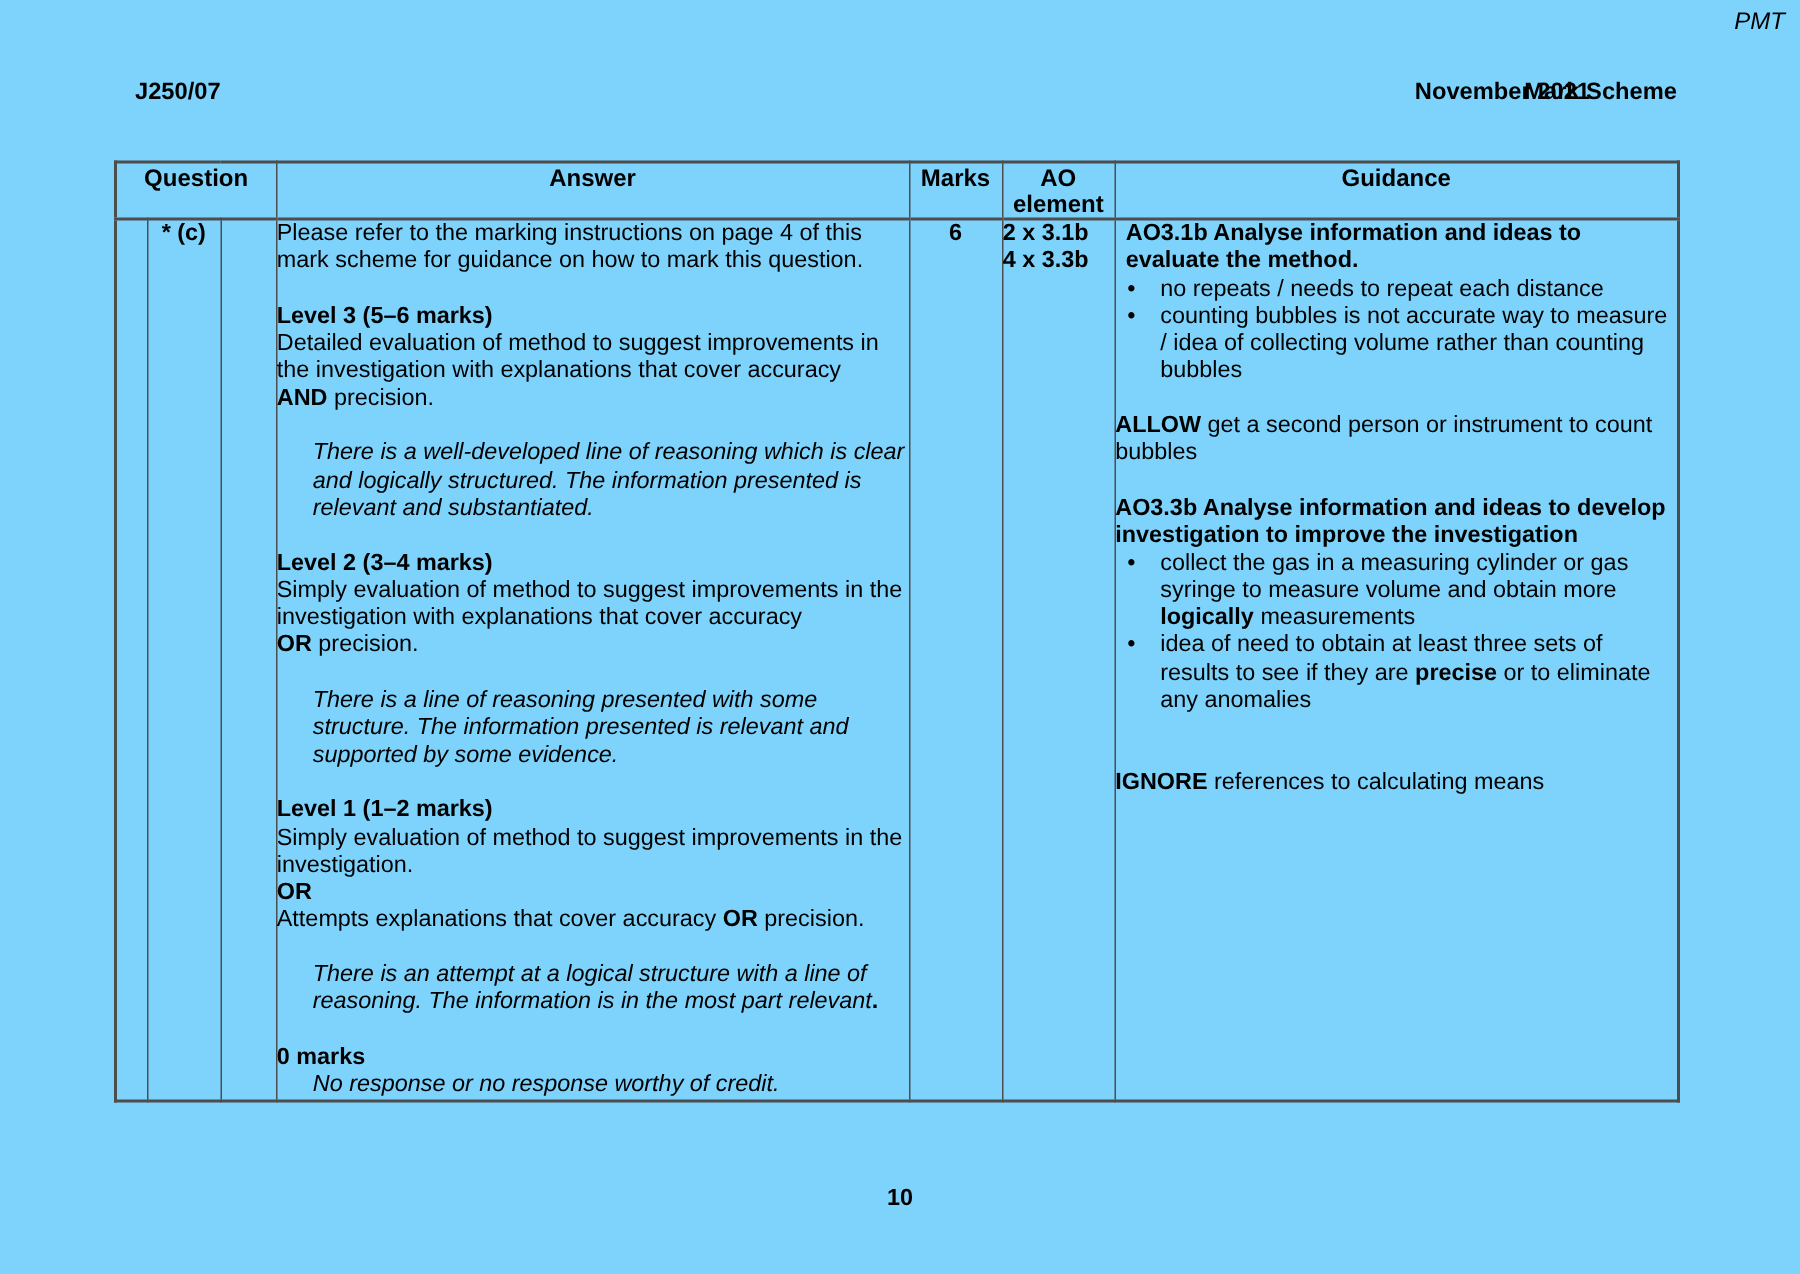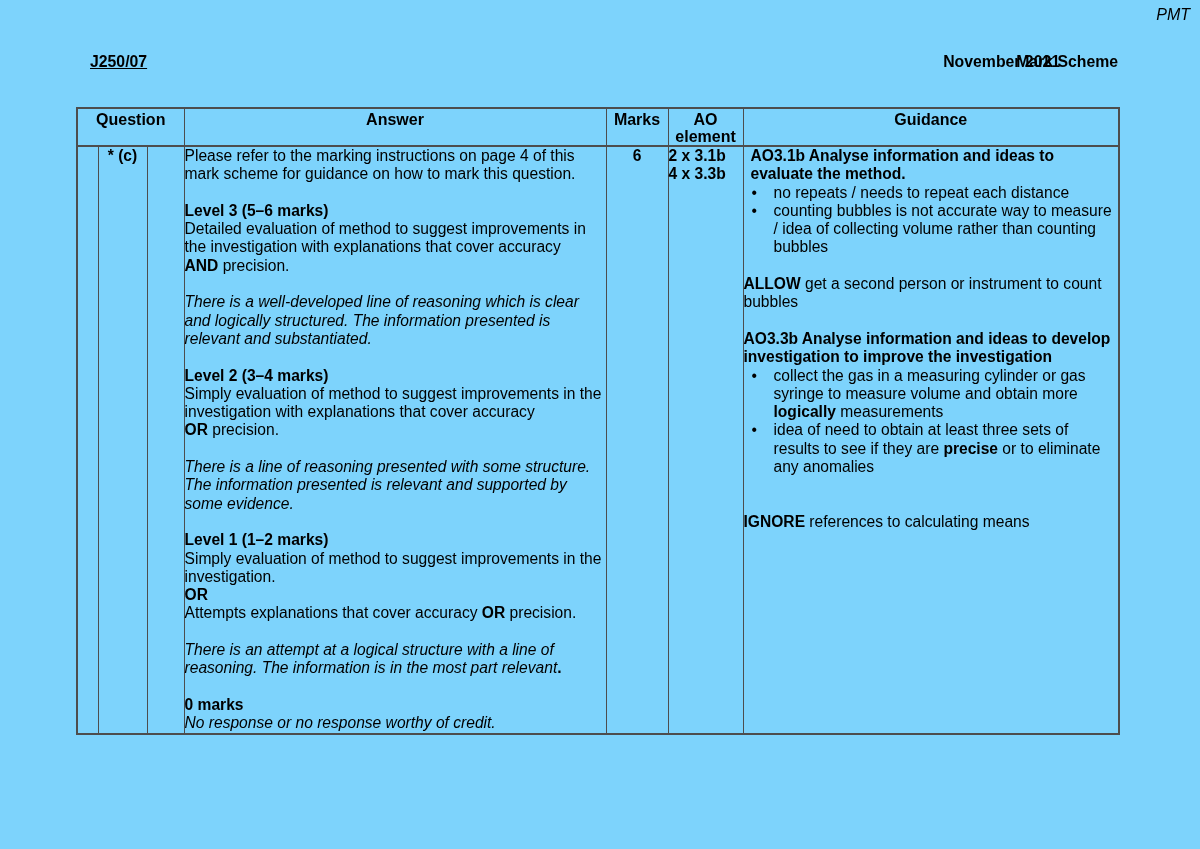--- a/index.html
+++ b/index.html
@@ -8,21 +8,21 @@
     font-family:"Liberation Sans","DejaVu Sans",sans-serif; color:#000;
     overflow:hidden;
   }
 
   
   .watermark { position:absolute; top:6px; right:10px; font-style:italic; font-size:16px; }
 
   
   .doc-header { position:absolute; top:53px; left:76px; width:1042px; height:18px;
                 font-weight:bold; font-size:15.8px; }
-  .h-left  { position:absolute; left:14px; top:0;text-decoration:underline; }
+  .h-left  { position:absolute; left:14px; top:0; }
   .h-center{ position:absolute; left:0; right:0; top:0; text-align:right; }
   .h-right { position:absolute; right:58px; top:0; }
 
   
   .page-num { position:absolute; top:790px; left:0; width:1200px; text-align:center;
               font-weight:bold; font-size:15.6px; }
 
   
   .ms-table { position:absolute; left:76px; top:107px; width:1042px;
               border-collapse:collapse; table-layout:fixed;
@@ -35,21 +35,21 @@
 
   .c-q      { font-weight:bold; text-align:center; padding-top:2px; }
   .c-answer { padding:2px 10px 0 8px; }
   .c-marks  { font-weight:bold; text-align:center; padding-top:2px; }
   .c-ao     { font-weight:bold; padding:2px 2px 0 8px; }
   .c-guidance { padding:2px 6px 0 8px; }
 
   p { margin:0; }
   .sp { height:18.3px; }
   .b  { font-weight:bold; }
-  .i  { font-style:italic; }
+  .i  { font-style:italic;margin-left:24px; }
   .nw { white-space:nowrap; }
   .rm { font-style:normal; font-weight:bold; }
 
   .g-head1 { font-weight:bold; margin-left:7px; }
   .g-head2 { font-weight:bold; }
   .gb { margin:0; padding:0 0 0 30px; list-style:none; }
   .gb li { position:relative; }
   .gb li::before { content:"\2022"; position:absolute; left:-22px; top:0; }
 </style>
 </head>
@@ -146,14 +146,15 @@
           </ul>
           <div class="sp"></div>
           <div class="sp"></div>
 
           <p><b>IGNORE</b><span> references to calculating means</span></p>
         </td>
       </tr>
     </tbody>
   </table>
 
+  <div class="page-num">10</div>
 
 </div>
 
 </body></html>

